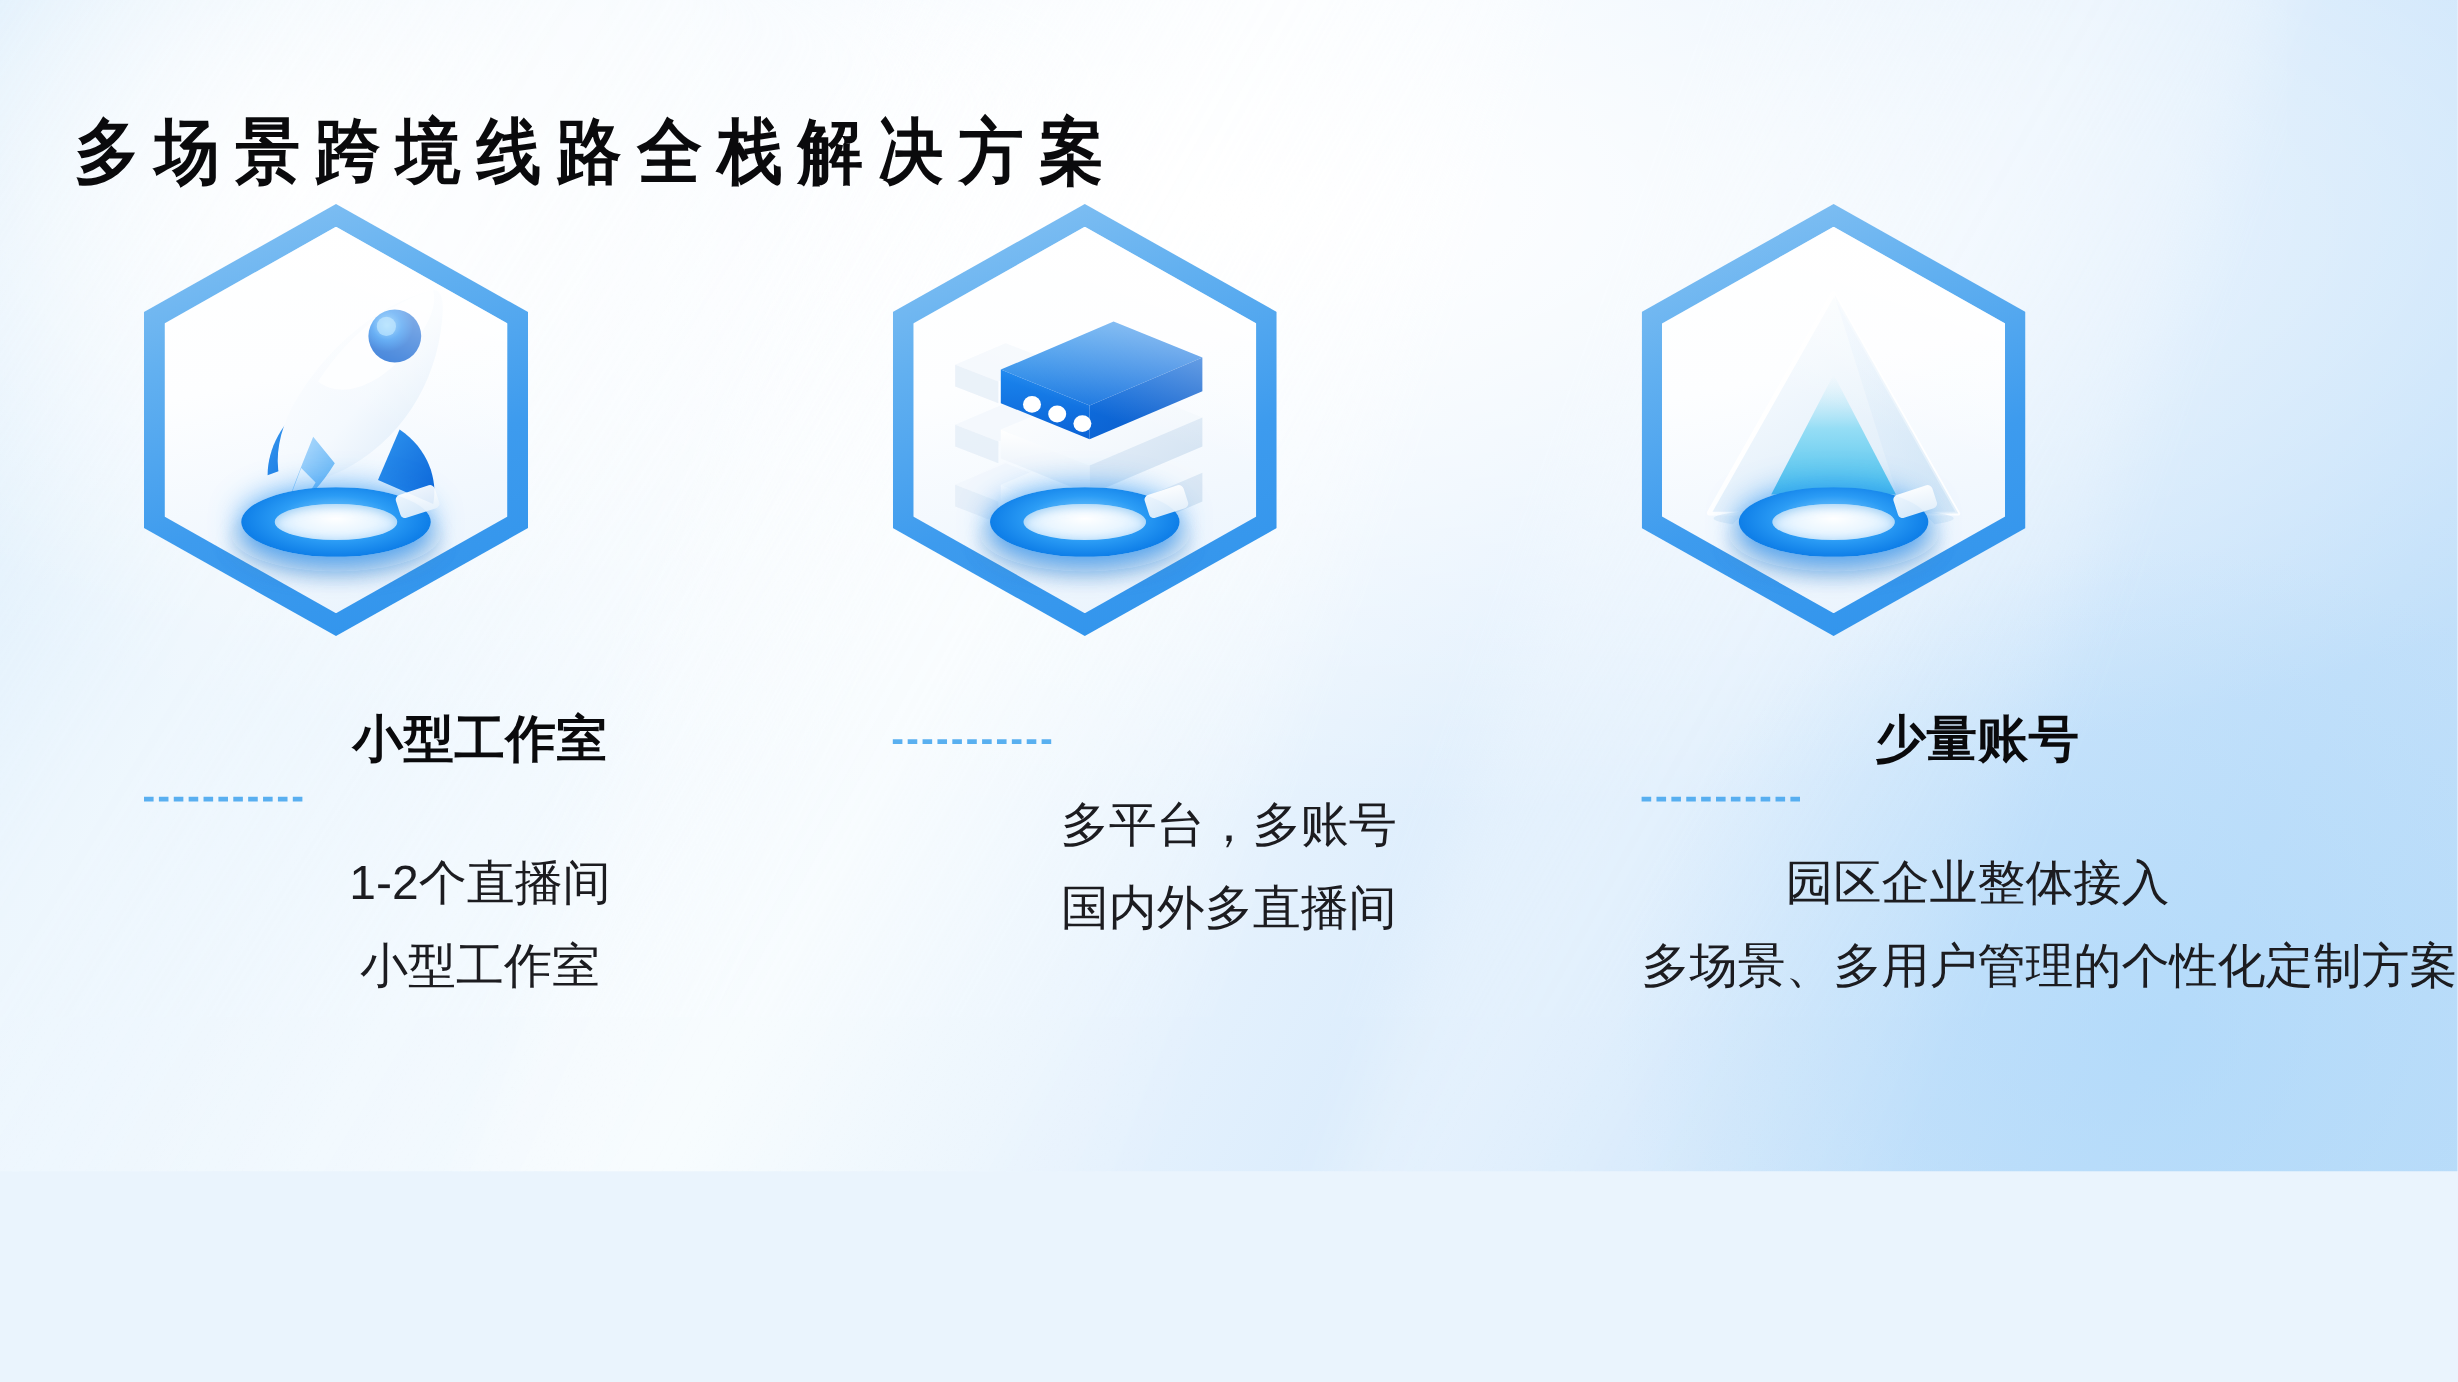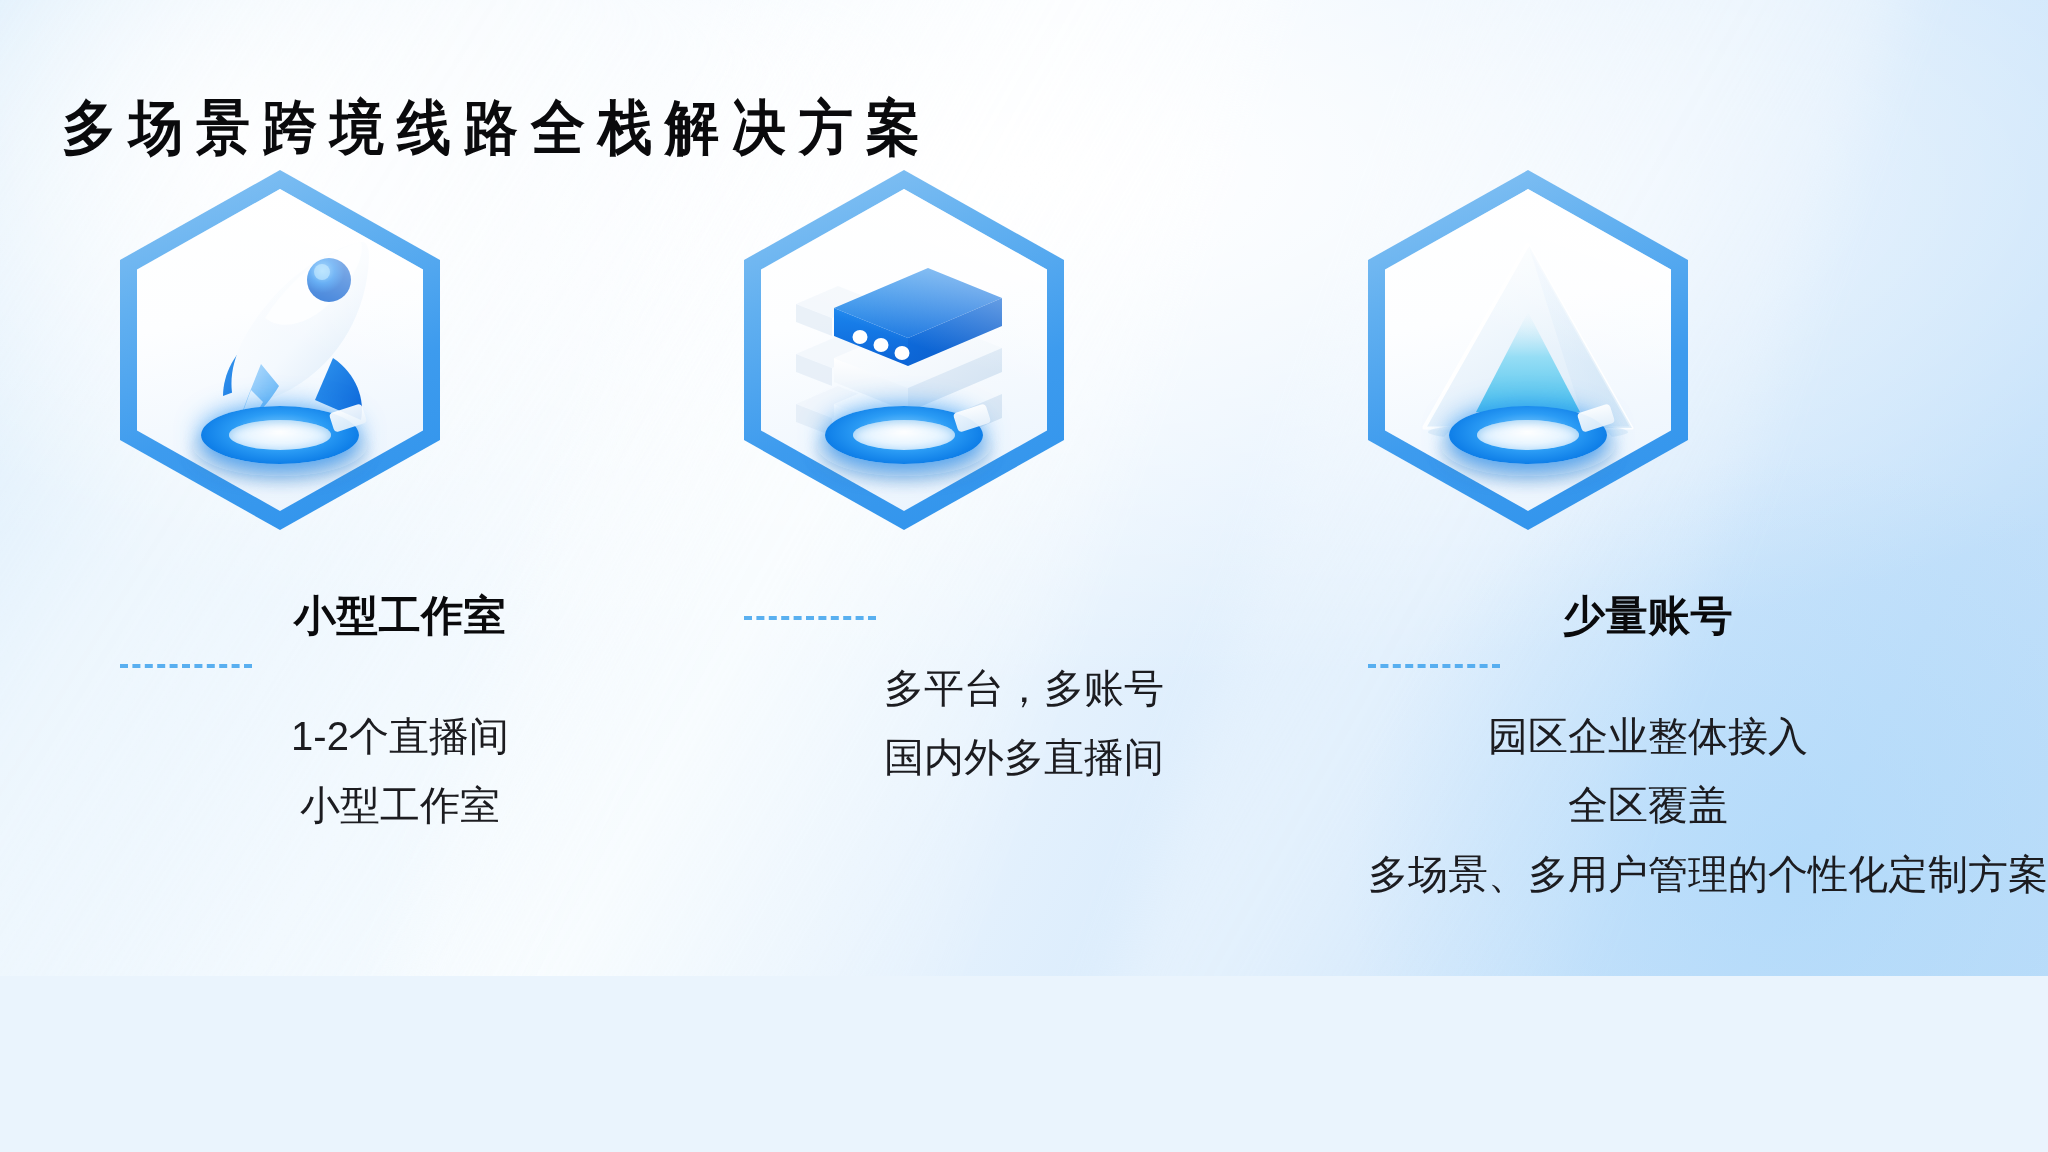--- a/index.html
+++ b/index.html
@@ -402,19 +402,18 @@
           </div>
 
         </div>
         <div class="hex-gloss"></div>
       </div>
 
       <div class="card-title">少量账号</div>
       <div class="divider"></div>
       <div class="card-desc">
         <div>园区企业整体接入</div>
-        <div>全区覆盖</div>
         <div>多场景、多用户管理的个性化定制方案</div>
       </div>
     </div>
 
   </div>
 </div>
 
 </body></html>

